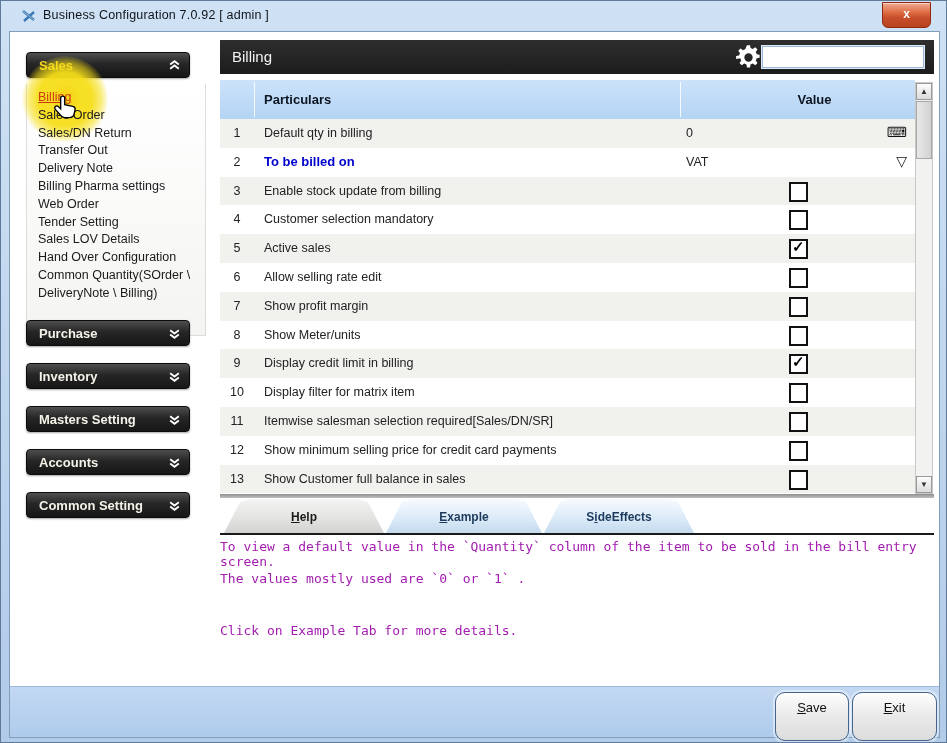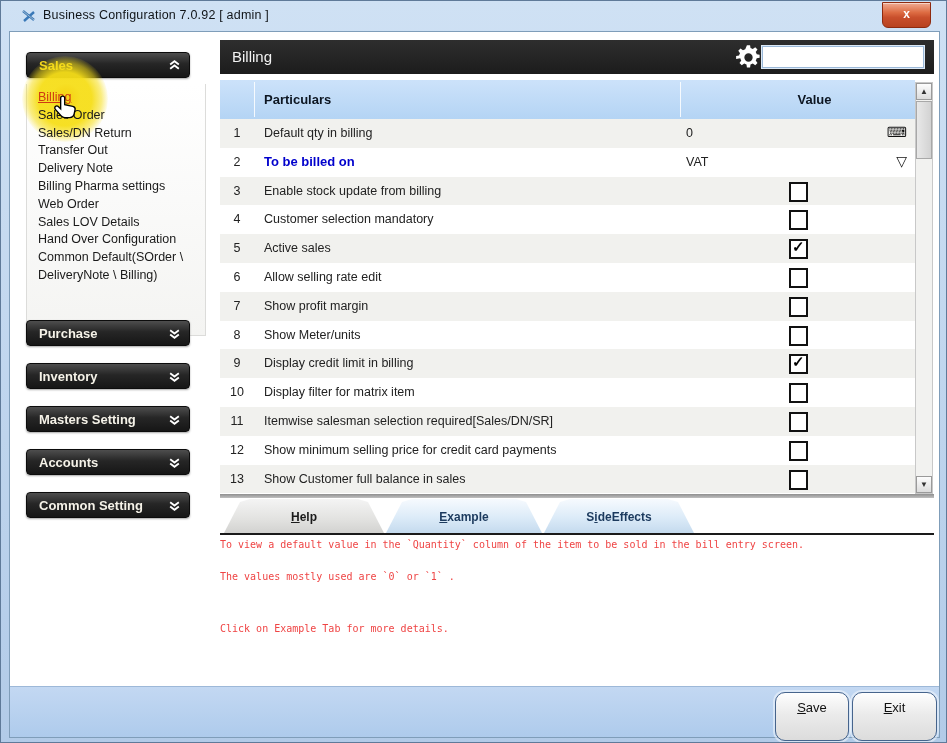--- a/index.html
+++ b/index.html
@@ -51,21 +51,21 @@
   .sb-up{top:0;}
   .sb-down{bottom:0;}
   .sb-thumb{position:absolute;left:0;top:18px;width:16px;height:58px;background:linear-gradient(90deg,#e8e8e8,#d2d2d2);border:1px solid #a8a8a8;box-sizing:border-box;}
   
   .tabs{position:absolute;left:210px;top:467px;width:714px;height:34px;}
   .tab{position:absolute;top:0;height:34px;font-size:12px;font-weight:700;color:#1c3a5e;text-align:center;line-height:36px;clip-path:polygon(16px 3px,26px 0,calc(100% - 26px) 0,calc(100% - 16px) 3px,100% 100%,0 100%);cursor:default;}
   .tab.blue{background:linear-gradient(#f6fafe,#dcebf8 55%,#c4daee);}
   .tab.active{background:linear-gradient(#f4f4f4,#e2e2e0 60%,#d2d2d0);color:#1b1b1b;}
   .tab-underline{position:absolute;left:210px;top:501px;width:714px;height:2px;background:#1a1a1a;}
   
-  .help-line{position:absolute;left:210px;font-family:"DejaVu Sans Mono",monospace;font-size:10px;color:#ef4444;}
+  .help-line{position:absolute;left:210px;font-family:"DejaVu Sans Mono",monospace;font-size:13px;color:#a21caf;}
   
   .btn{position:absolute;top:660px;height:49px;background:linear-gradient(#fefefe,#ebebeb 45%,#dcdcdc);border:1px solid #46648c;border-radius:10px;box-sizing:border-box;font-size:13px;color:#111;text-align:center;line-height:29px;box-shadow:0 0 0 2px rgba(255,255,255,.45);cursor:default;}
   u{text-decoration:underline;}
 </style>
 </head>
 <body>
 
 <div class="window">
 
   <div class="titlebar">
@@ -91,23 +91,24 @@
     <div class="hl-core"></div>
 
     <div class="menu-list">
       <div class="menu-item active">Billing</div>
       <div class="menu-item">Sales Order</div>
       <div class="menu-item">Sales/DN Return</div>
       <div class="menu-item">Transfer Out</div>
       <div class="menu-item">Delivery Note</div>
       <div class="menu-item">Billing Pharma settings</div>
       <div class="menu-item">Web Order</div>
+      <div class="menu-item">Tender Setting</div>
       <div class="menu-item">Sales LOV Details</div>
       <div class="menu-item">Hand Over Configuration</div>
-      <div class="menu-item">Common Default(SOrder \ DeliveryNote \ Billing)</div>
+      <div class="menu-item">Common Quantity(SOrder \ DeliveryNote \ Billing)</div>
     </div>
 
     <svg class="cursor" width="27" height="30" viewBox="0 0 24 26">
       <path d="M9.5 1.5c-1 0-1.8.8-1.8 1.8v9.6l-2.1-2.1c-.7-.7-1.9-.7-2.6 0-.7.7-.7 1.8 0 2.5l5.2 5.9c.8.9 2 1.4 3.2 1.4h4.4c1.9 0 3.5-1.3 3.9-3.2l.8-3.8c.3-1.4-.6-2.7-2-3l-7.2-1.5V3.3c0-1-.8-1.8-1.8-1.8z" fill="#fff" stroke="#000" stroke-width="1.2"></path>
     </svg>
 
     <div class="section-header" style="top:288px">
       <span class="lbl">Purchase</span>
       <svg width="13" height="13" viewBox="0 0 12 12">
           <path d="M2 3l4 3 4-3M2 7l4 3 4-3" stroke="#fff" stroke-width="1.7" fill="none"></path>

